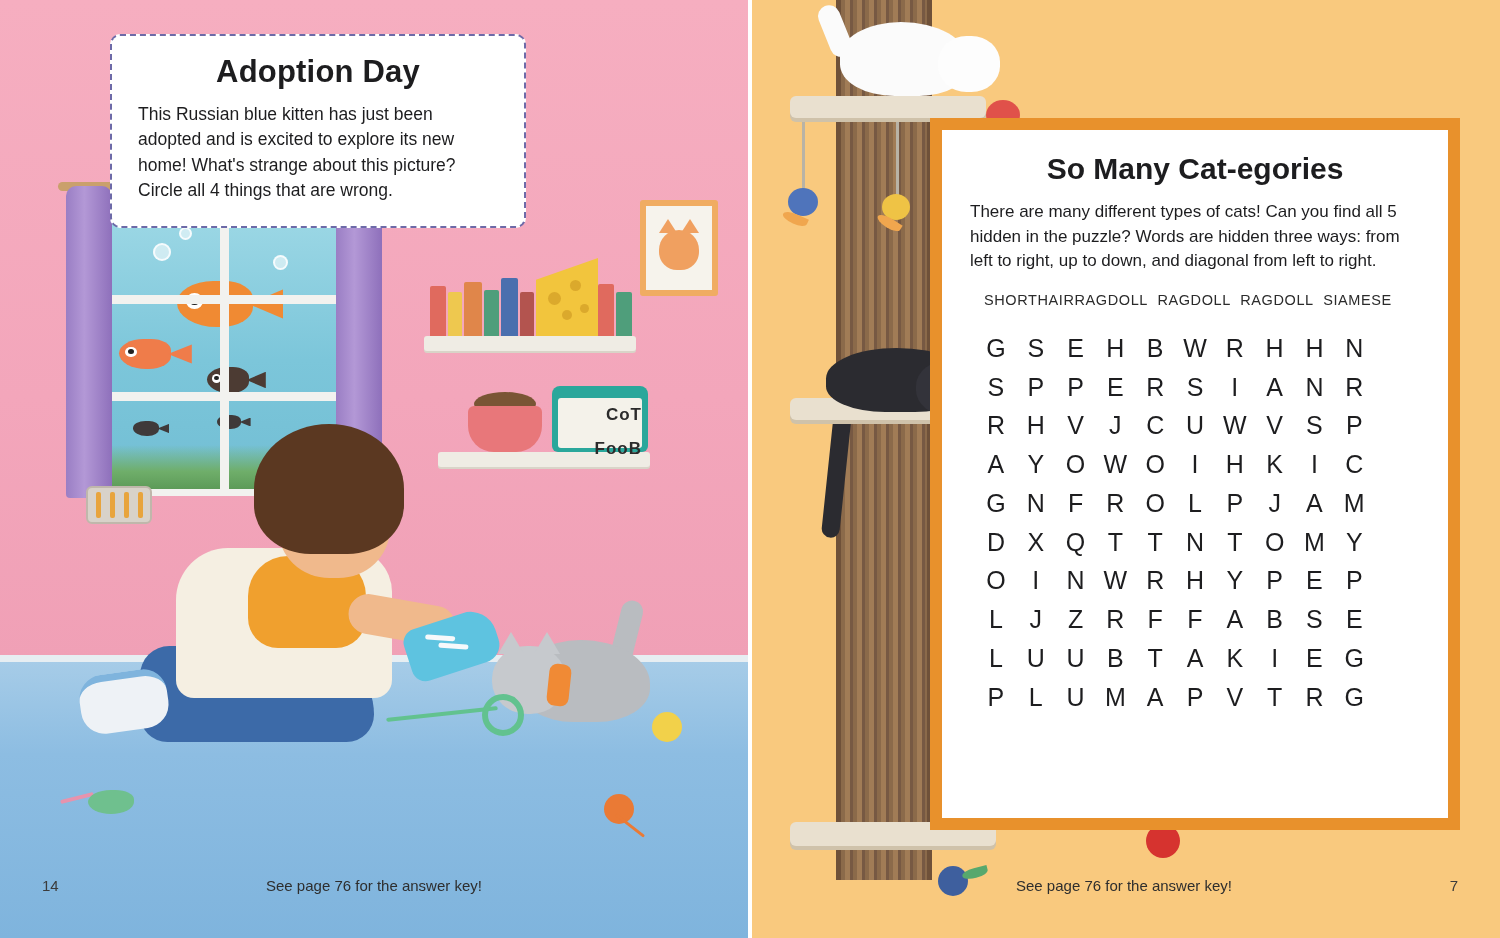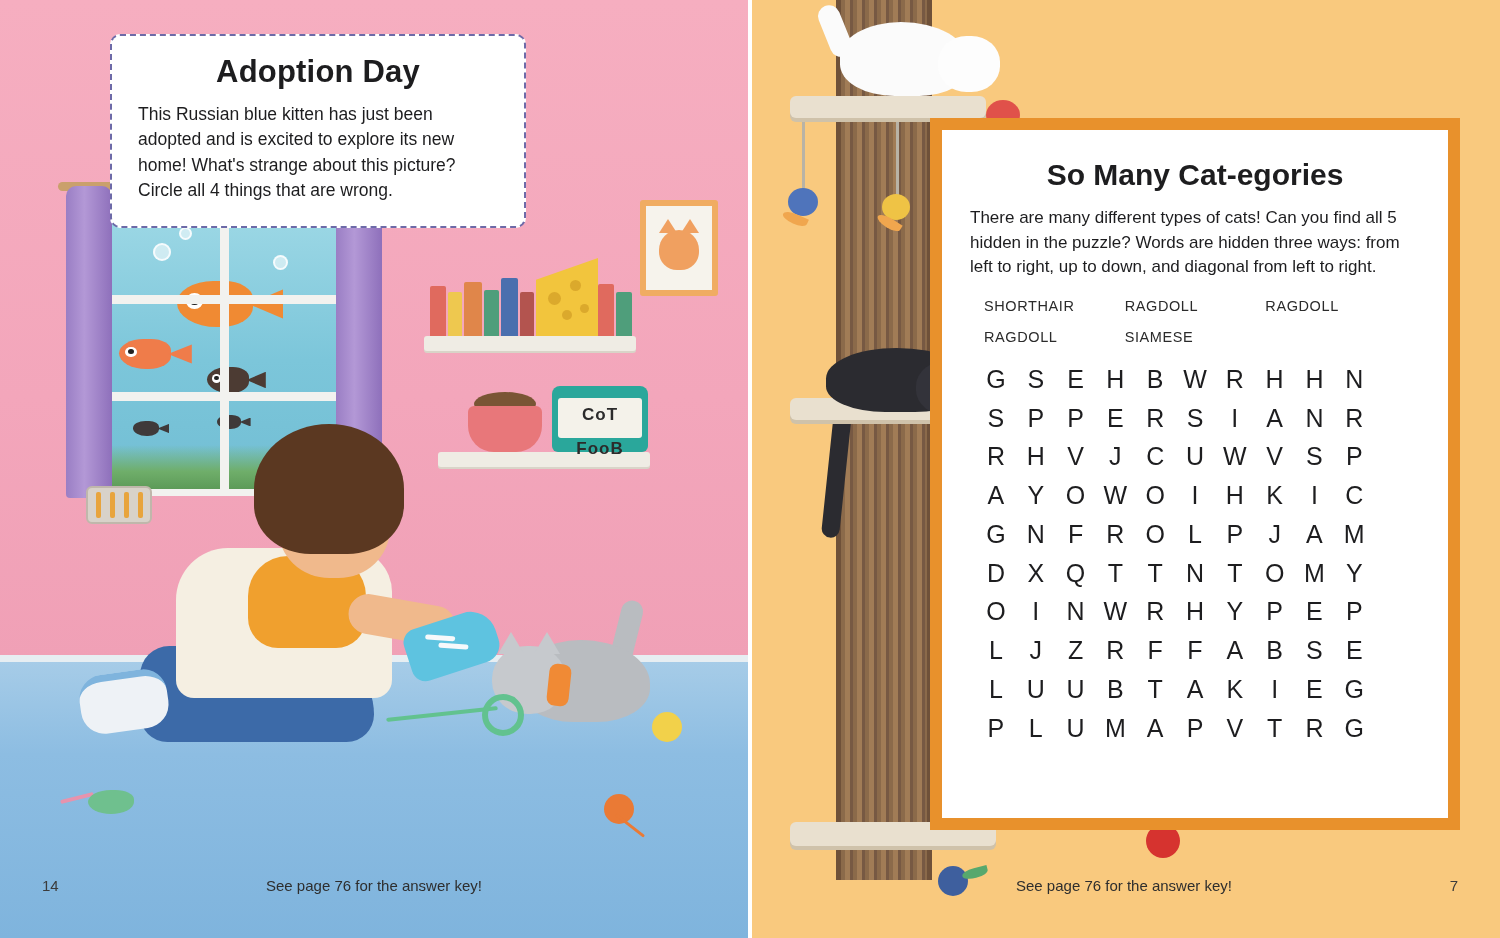--- a/index.html
+++ b/index.html
@@ -160,28 +160,28 @@
   .food-jar {
     position: absolute;
     left: 552px; top: 386px;
     width: 96px; height: 66px;
     background: #2aa79b;
     border-radius: 8px 8px 6px 6px;
   }
   .food-jar-label {
     position: absolute;
     left: 6px; right: 6px; top: 12px;
-    height: 40px;
+    height: 50px;
     background: #f4f2ea;
     border-radius: 3px;
     font-family: "Liberation Sans", sans-serif;
     font-weight: bold;
     font-size: 17px;
     color: #2b2b2b;
-    text-align: center;
+    text-align: right;
     line-height: 34px;
     letter-spacing: 1px;
   }
   .food-bowl {
     position: absolute; left: 468px; top: 406px;
     width: 74px; height: 46px;
     background: #e8777a;
     border-radius: 6px 6px 26px 26px;
   }
   .food-bowl-top {
@@ -473,36 +473,36 @@
     position: absolute;
     left: 182px; top: 118px;
     width: 530px; height: 712px;
     background: #ffffff;
     border: 12px solid #e8912c;
     box-sizing: border-box;
     z-index: 20;
     padding: 22px 28px;
   }
   .puzzle-card h1 {
-    margin: 6px 0 14px 0;
+    margin: 0 0 14px 0;
     text-align: center;
     font-size: 30px;
     font-weight: bold;
     color: #1d1d1f;
   }
   .puzzle-card p.intro {
     margin: 0 0 18px 0;
     font-size: 17px;
     line-height: 1.45;
     color: #1d1d1f;
   }
   .word-list {
     display: grid;
-    grid-template-columns: 1fr 1fr 1fr;
-    row-gap: 15px;
+    grid-template-columns: 1fr 1fr 1fr 1fr 1fr;
+    row-gap: 6px;
     margin: 0 14px 20px 14px;
     font-size: 14.5px;
     letter-spacing: 0.6px;
     color: #2b2b2b;
   }
   .word-list span { white-space: nowrap; }
   .grid {
     display: grid;
     grid-template-columns: repeat(11, 1fr);
     row-gap: 10px;

